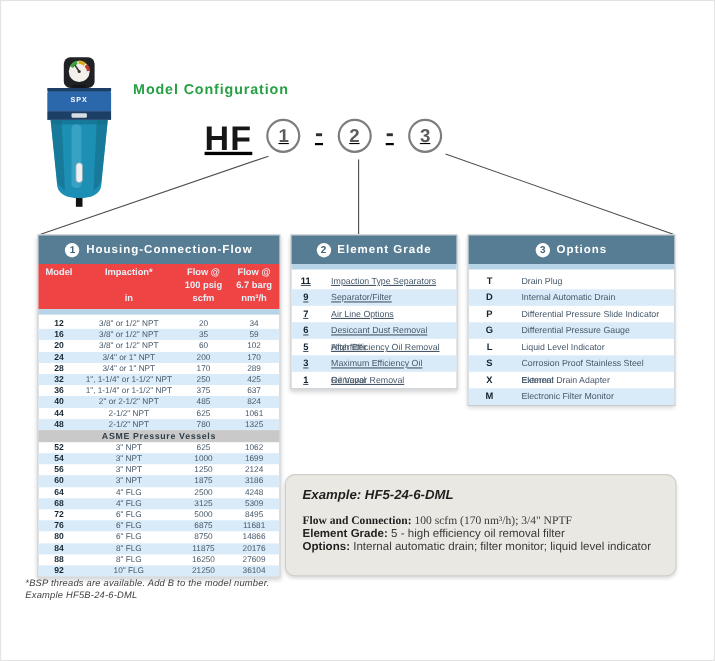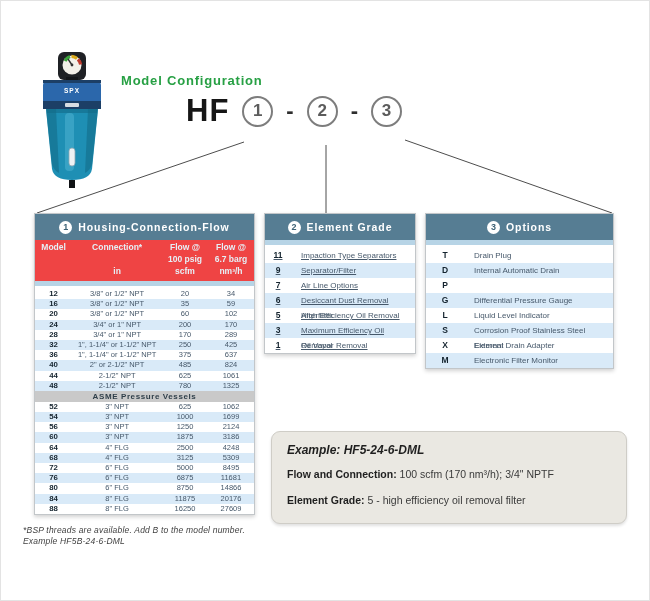--- a/index.html
+++ b/index.html
@@ -7,21 +7,21 @@
     position:relative; width:650px; height:601px; background:#ffffff;
     font-family:"Liberation Sans", sans-serif; overflow:hidden;
     border:1px solid #e3e3e3; box-sizing:border-box;
   }
   
   #page-title {
     position:absolute; left:92px; top:72px;
     font-size:13px; font-weight:bold; letter-spacing:0.8px; color:#27a044;margin-left:28px;
   }
   #model-code {
-    position:absolute; left:185px; top:92px; display:flex; align-items:center; gap:13px;
+    position:absolute; left:185px; top:107px; display:flex; align-items:flex-start; gap:13px;text-decoration:underline;
   }
   #model-code .prefix { font-size:31px; font-weight:bold; color:#161616; letter-spacing:1px; }
   .code-circle {
     width:27px; height:27px; border-radius:50%; border:2px solid #7d7d7d;
     color:#5c5c5c; font-size:17px; font-weight:bold;
     display:flex; align-items:center; justify-content:center; background:#fff;
   }
   .code-dash { font-size:22px; font-weight:bold; color:#2e2e2e; }
   #connector-lines { position:absolute; left:0; top:0; pointer-events:none; }
 
@@ -64,27 +64,27 @@
   #tbl-options{ left:424px; top:212px; width:189px; }
   .kv-row { display:grid; height:15px; line-height:15px; font-size:8px; color:#46586a; }
   #tbl-grade  .kv-row { grid-template-columns:26px 1fr;text-decoration:underline; }
   #tbl-options .kv-row { grid-template-columns:38px 1fr; }
   .kv-rows .kv-row:nth-of-type(even) { background:#d9eaf8; }
   .kv-row .k { font-weight:bold; color:#14232e; text-align:center; font-size:8.5px; }
   .kv-row .v { text-align:left; padding-left:10px; }
 
   
   #example-box {
-    position:absolute; left:270px; top:430px; width:356px; height:93px; box-sizing:border-box;
+    position:absolute; left:258px; top:430px; width:356px; height:93px; box-sizing:border-box;
     background:#eae8e2; border:1px solid #cfcdc7; border-radius:9px;
     padding:11px 15px; box-shadow:0 2px 3px rgba(0,0,0,0.12);
   }
   #example-box .ex-title { font-size:12px; font-weight:bold; font-style:italic; color:#1f1f1f; }
-  #example-box .ex-line { font-size:10.5px; color:#3a3a3a; margin-top:14px; }
-  #example-box .ex-line:first-of-type { margin-top:11px; }
+  #example-box .ex-line { font-size:10.5px; color:#3a3a3a; margin-top:0; }
+  #example-box .ex-line:first-of-type { margin-top:11px;font-family:Liberation Serif, serif; }
   #example-box .ex-line b { color:#1f1f1f; }
 
   
   #footnote {
     position:absolute; left:22px; top:524px; width:240px;
     font-size:8.5px; font-style:italic; color:#3f3f3f; line-height:1.32; letter-spacing:0.2px;
   }
 </style>
 </head>
 <body>
@@ -149,21 +149,21 @@
       <span class="num-circle">1</span>
       <span>Housing-Connection-Flow</span>
     </div>
     <div class="cols">
       <div class="colcell">
         <span>Model</span>
           <span></span>
           <span></span>
       </div>
       <div class="colcell">
-        <span>Connection*</span>
+        <span>Impaction*</span>
           <span></span>
         <span>in</span>
       </div>
       <div class="colcell">
         <span>Flow @</span>
         <span>100 psig</span>
         <span>scfm</span>
       </div>
       <div class="colcell">
         <span>Flow @</span>
@@ -317,20 +317,26 @@
           <span>20176</span>
         </div>
 
         <div class="t1-row">
           <span class="m">88</span>
           <span>8" FLG</span>
           <span>16250</span>
           <span>27609</span>
         </div>
 
+        <div class="t1-row">
+          <span class="m">92</span>
+          <span>10" FLG</span>
+          <span>21250</span>
+          <span>36104</span>
+        </div>
       </div>
   </div>
 
   <div class="tbl" id="tbl-grade">
     <div class="tbl-title">
       <span class="num-circle">2</span>
       <span>Element Grade</span>
     </div>
     <div class="band"></div>
     <div class="kv-rows">
@@ -385,20 +391,21 @@
           <span class="v">Drain Plug</span>
         </div>
 
         <div class="kv-row">
           <span class="k">D</span>
           <span class="v">Internal Automatic Drain</span>
         </div>
 
         <div class="kv-row">
           <span class="k">P</span>
+          <span class="v">Differential Pressure Slide Indicator</span>
         </div>
 
         <div class="kv-row">
           <span class="k">G</span>
           <span class="v">Differential Pressure Gauge</span>
         </div>
 
         <div class="kv-row">
           <span class="k">L</span>
           <span class="v">Liquid Level Indicator</span>
@@ -426,20 +433,23 @@
     <div>
 
         <div class="ex-line">
           <b>Flow and Connection:</b><span> 100 scfm (170 nm³/h); 3/4" NPTF</span>
         </div>
 
         <div class="ex-line">
           <b>Element Grade:</b><span> 5 - high efficiency oil removal filter</span>
         </div>
 
+        <div class="ex-line">
+          <b>Options:</b><span> Internal automatic drain; filter monitor; liquid level indicator</span>
+        </div>
       </div>
   </div>
 
   <div id="footnote">
     <div>*BSP threads are available. Add B to the model number.</div>
     <div>Example HF5B-24-6-DML</div>
   </div>
 
 </div>
 

